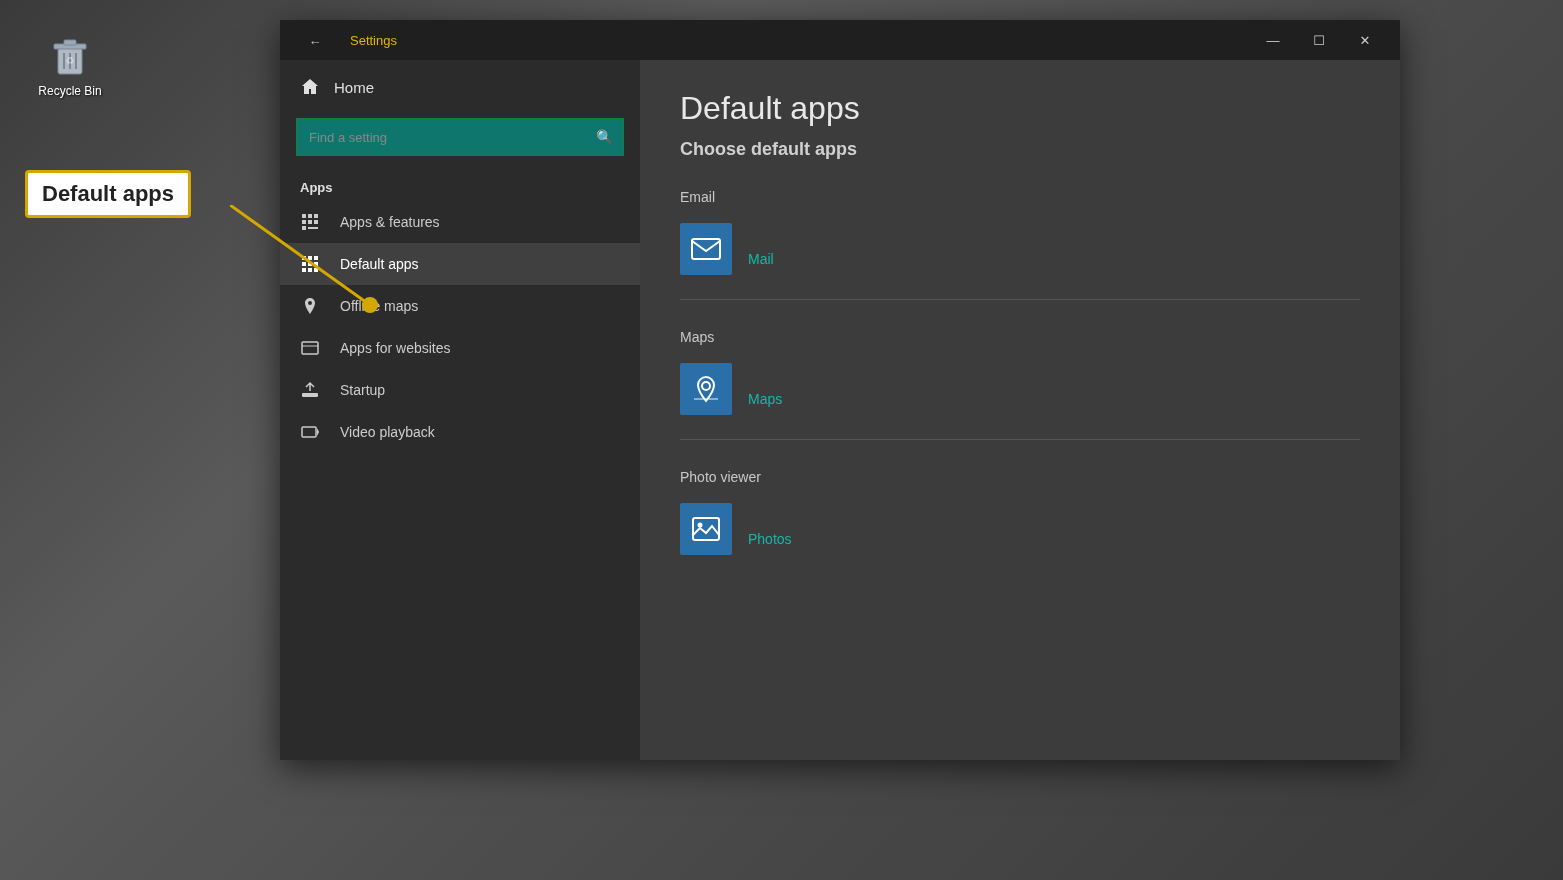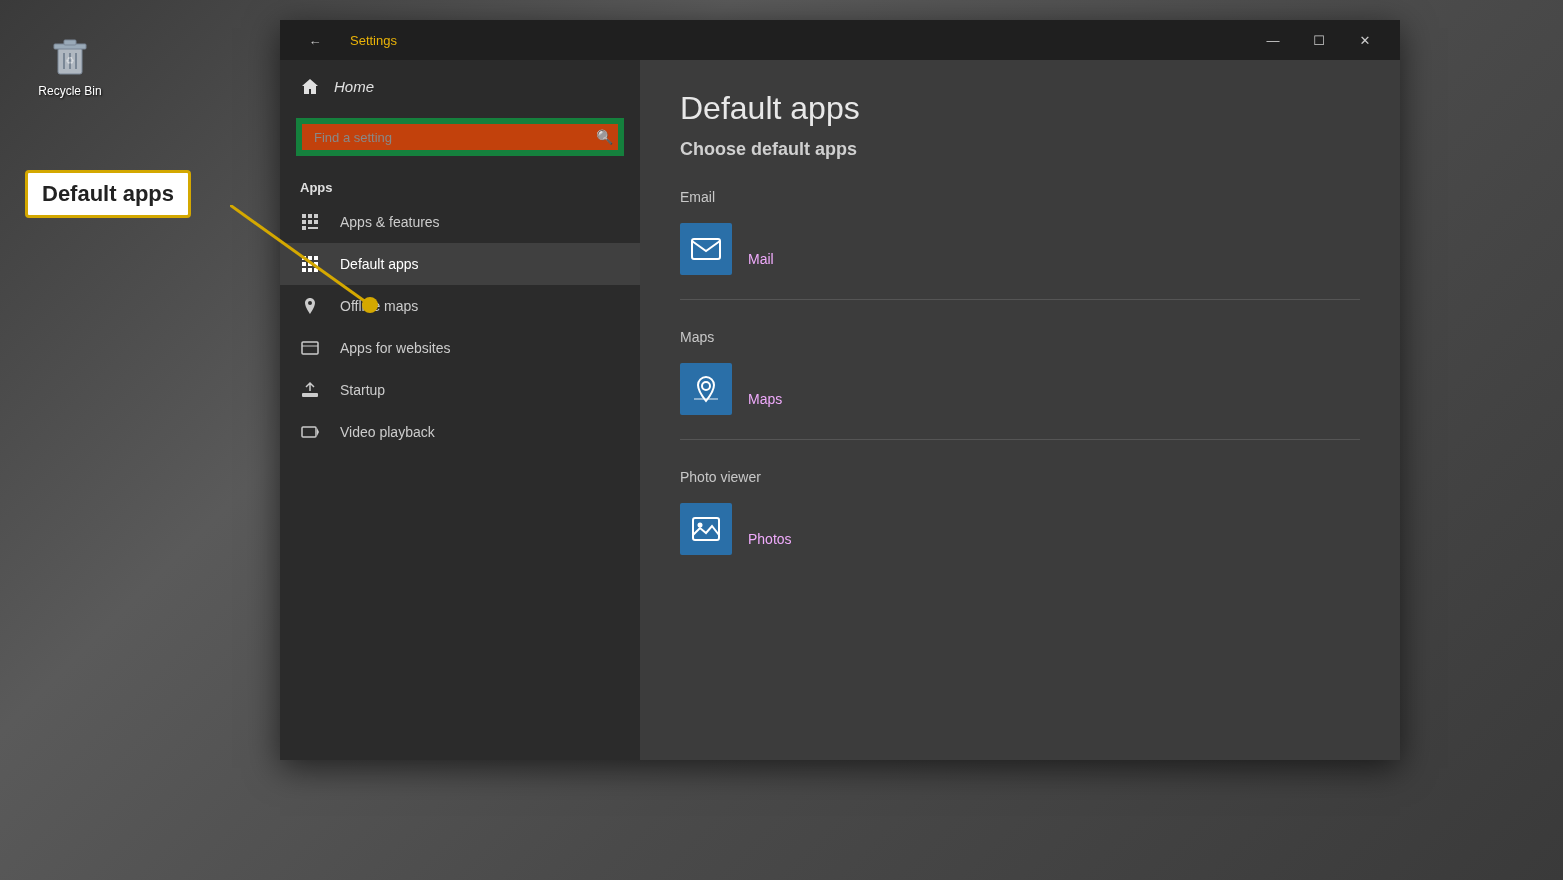--- a/index.html
+++ b/index.html
@@ -142,38 +142,38 @@
       background: #2b2b2b;
       display: flex;
       flex-direction: column;
       flex-shrink: 0;
       overflow-y: auto;
       padding-bottom: 16px;
     }
 
     .sidebar-home {
       display: flex;
+      align-items: center;
       gap: 14px;
       padding: 18px 20px;
       color: #e0e0e0;
       cursor: pointer;
       font-size: 15px;
-      font-style: italic;
     }
 
     .sidebar-search {
       margin: 4px 16px 16px 16px;
       position: relative;
     }
 
     .sidebar-search input {
       width: 100%;
       height: 38px;
-      background: #c2410c;
-      border: 6px solid #15803d;
+      background: #0f766e;
+      border: 1px solid #15803d;
       color: #ccc;
       font-size: 13px;
       padding: 0 36px 0 12px;
       outline: none;
     }
 
     .sidebar-search input::placeholder {
       color: #888;
     }
 
@@ -267,21 +267,21 @@
     }
 
     .app-icon-box svg {
       width: 32px;
       height: 32px;
       fill: white;
     }
 
     .app-name {
       font-size: 14px;
-      color: #f0abfc;
+      color: #14b8a6;
       margin-top: 20px;
     }
 
     .divider {
       height: 1px;
       background: #555;
       margin: 8px 0 16px 0;
     }
   </style>
 </head>

